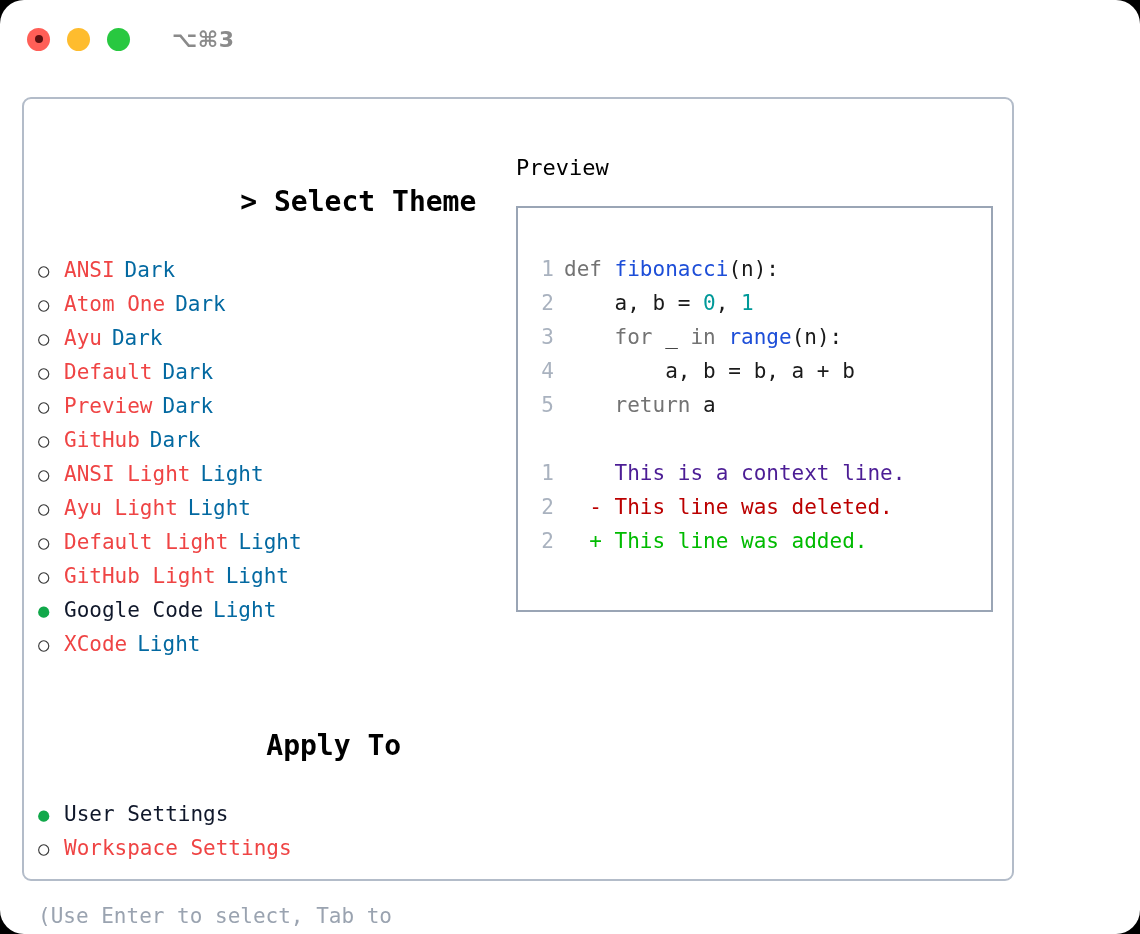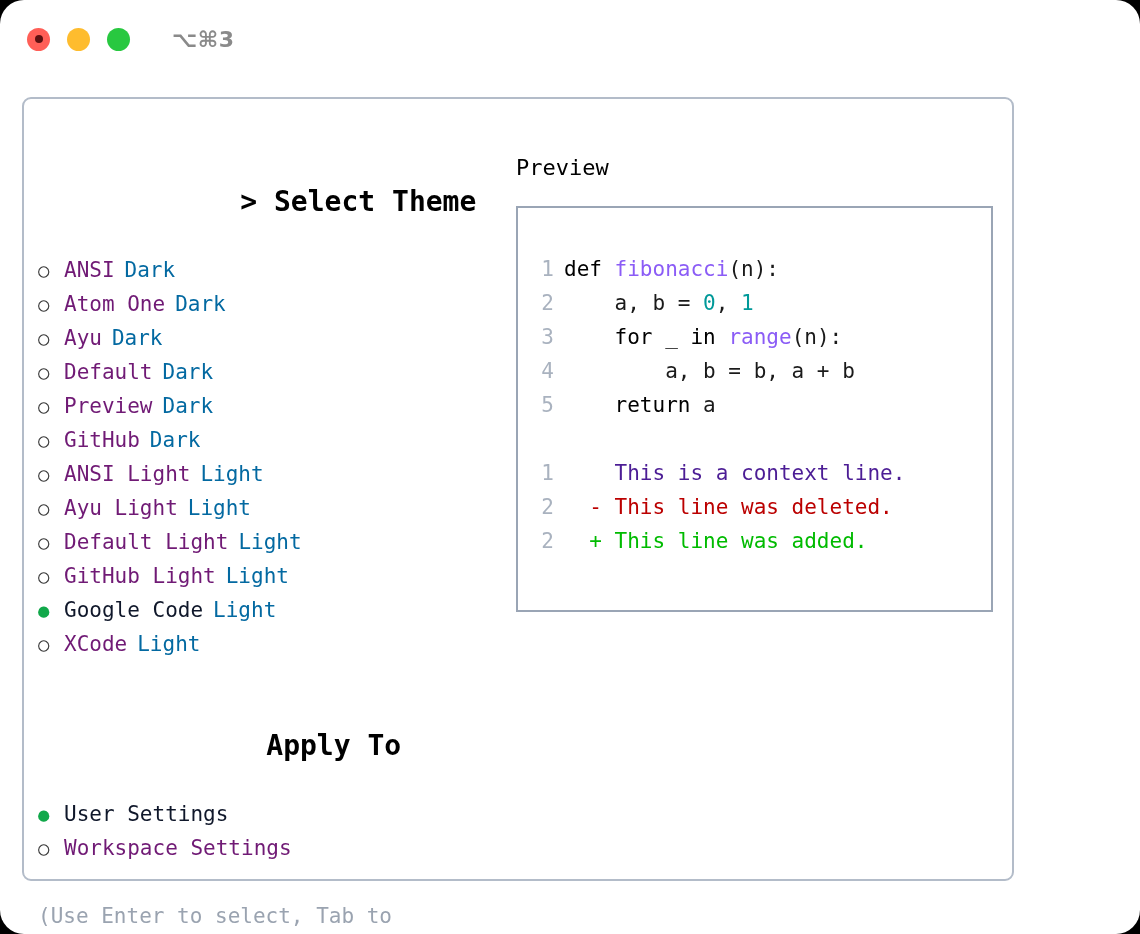--- a/index.html
+++ b/index.html
@@ -99,21 +99,21 @@
 
   .bullet {
     display: inline-block;
     width: 26px;
     flex: 0 0 26px;
     color: #3a3a3a;
     font-size: 19px;
   }
   .bullet.sel { color: #11a84a; }
 
-  .row-label { color: #701a75; }
+  .row-label { color: #ef4444; }
   .row-label.sel { color: #0f172a; }
 
   .row-tag {
     color: #0369a1;
     padding-left: 10px;
   }
 
   .spacer-row { height: 34px; }
 
   .hint {
@@ -158,22 +158,22 @@
     display: inline-block;
     width: 28px;
     flex: 0 0 28px;
     text-align: right;
     color: #a9b2bf;
     padding-right: 10px;
   }
 
   .code-text { white-space: pre; }
 
-  .tok-kw   { color: #000000; }
-  .tok-fn   { color: #8b5cf6; }
+  .tok-kw   { color: #737373; }
+  .tok-fn   { color: #1d4ed8; }
   .tok-num  { color: #009999; }
   .tok-pln  { color: #1a1a1a; }
 
   .diff-ctx { color: #4c1d95; }
   .diff-del { color: #bb0000; }
   .diff-add { color: #00bb00; }
 
   .code-gap { height: 34px; }
 </style>
 </head>

